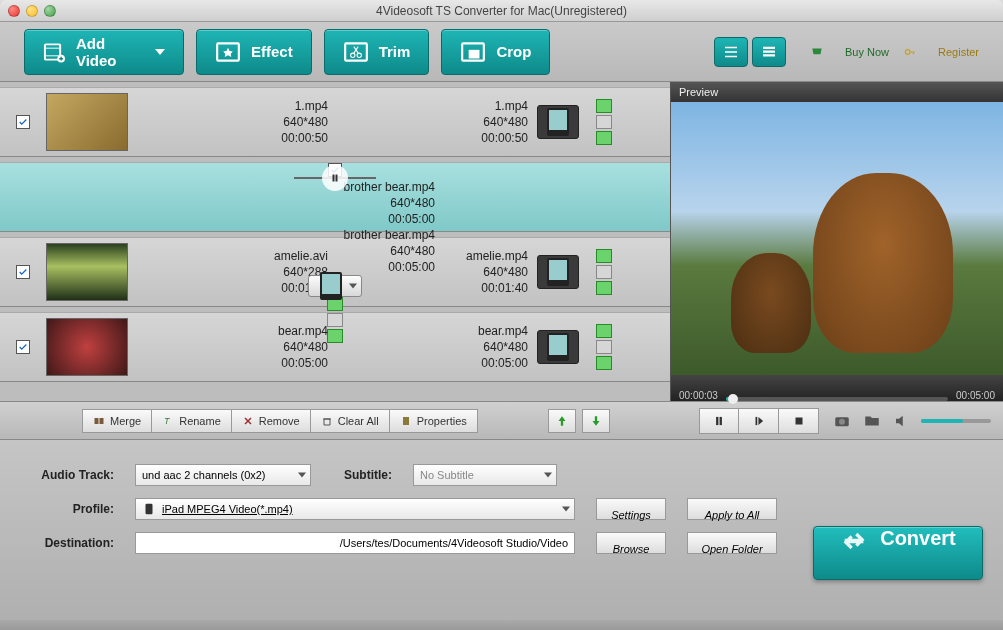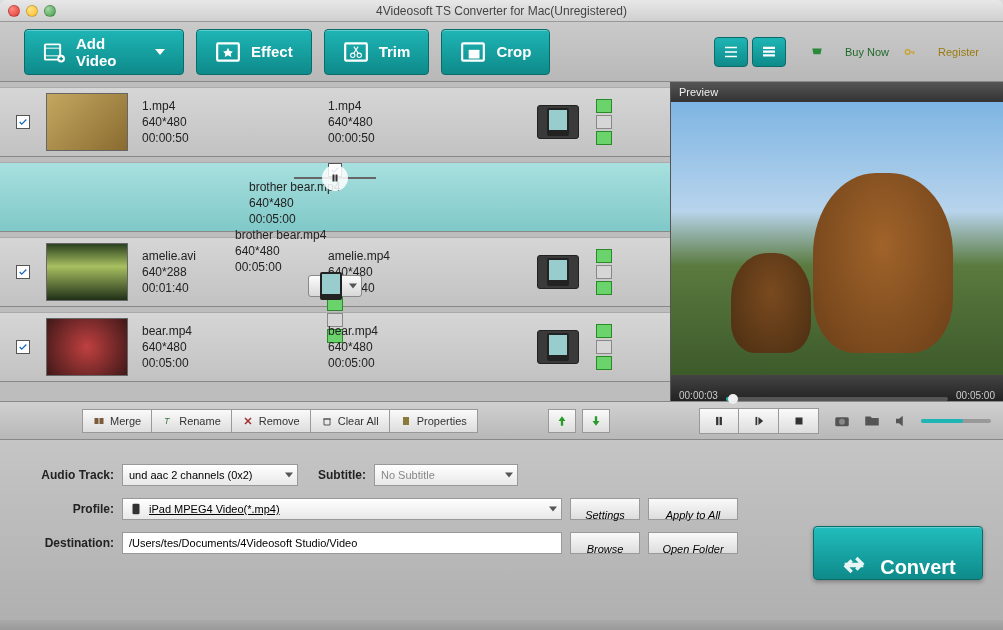--- a/index.html
+++ b/index.html
@@ -18,21 +18,21 @@
 .add-video { width: 160px; }
 .caret-down { width: 0; height: 0; border-left: 5px solid transparent; border-right: 5px solid transparent; border-top: 6px solid #fff; margin-left: 4px; }
 .tb-spacer { flex: 1; }
 .view-btns { display: flex; gap: 4px; }
 .view-btn { width: 34px; height: 30px; background: linear-gradient(to bottom,#1fb5b5,#0e8a8a); border: 1px solid #0a6b6b; border-radius: 4px; display:flex;align-items:center;justify-content:center;cursor:pointer; }
 .view-btn svg { width:18px;height:18px;fill:#fff; }
 .link-btns { display: flex; gap: 14px; margin-left: 12px; }
 .link { display: flex; align-items: center; gap: 21px; font-size: 11px; color: #206a2a; cursor: pointer; }
 .link.reg { color: #9a7b10; }
 .content { display: flex; height: 320px; border-bottom: 1px solid #888; }
-.list { width: 670px; overflow: hidden; background: #bdbdbd; }
+.list { width: 670px; overflow: hidden; background: #bdbdbd; text-align: right; }
 .row { height: 70px; background: linear-gradient(to bottom, #d6d6d6, #c2c2c2); display: flex; align-items: center; margin-top: 5px; border-top: 1px solid #aaa; border-bottom: 1px solid #888; }
 .row.selected { background: linear-gradient(to bottom, #a8e0df, #7fc9c8); flex-direction: column; }
 .chk-cell { width: 46px; display:flex; justify-content:center; }
 .chk { width: 14px; height: 14px; border: 1px solid #555; background: #fff; display:flex; align-items:center; justify-content:center; }
 .chk svg { width:10px;height:10px; stroke:#1565c0; stroke-width:3; fill:none; }
 .thumb { width: 82px; height: 58px; background: #333; border: 1px solid #666; position:relative; }
 .thumb-play { position:absolute; top:50%; left:50%; transform:translate(-50%,-50%); width:26px; height:26px; border-radius:50%; background:rgba(255,255,255,0.85); display:flex; align-items:center; justify-content:center; }
 .info { width: 200px; padding-left: 14px; font-size: 12px; color: #222; line-height: 16px; }
 .info-out { width: 200px; font-size: 12px; color: #222; line-height: 16px; }
 .device { width: 60px; display:flex; justify-content:center; }
@@ -61,27 +61,27 @@
 .mv-btn { width:28px; height:24px; background:linear-gradient(to bottom,#fafafa,#ddd); border:1px solid #999; display:flex;align-items:center;justify-content:center; cursor:pointer; }
 .mid-spacer { flex:1; }
 .play-ctrls { display:flex; gap:0; margin-left:12px; }
 .pc-btn { width:40px; height:26px; background:linear-gradient(to bottom,#fafafa,#ddd); border:1px solid #999; display:flex;align-items:center;justify-content:center; cursor:pointer; }
 .pc-btn + .pc-btn { border-left:none; }
 .extra-ctrls { display:flex; gap:8px; margin-left:12px; align-items:center; }
 .ex-btn { width:22px; height:22px; display:flex;align-items:center;justify-content:center; cursor:pointer; color:#555; }
 .vol { width:70px; height:4px; background:#999; border-radius:2px; position:relative; }
 .vol-fill { position:absolute;left:0;top:0;bottom:0;width:60%;background:#1fb5b5;border-radius:2px; }
 .bottom { height: 180px; padding: 20px 14px; background: linear-gradient(to bottom,#c5c5c5,#b0b0b0); }
-.form-row { display:flex; align-items:center; height:30px; gap:8px; margin-bottom:4px; }
+.form-row { display:flex; align-items:center; height:30px; gap:21px; margin-bottom:4px; }
 .form-lbl { width: 100px; text-align:right; font-size:12px; color:#222; font-weight:bold; }
 .sel { height:22px; background:linear-gradient(to bottom,#fff,#e8e8e8); border:1px solid #999; font-size:11px; padding:0 6px; display:flex;align-items:center; position:relative; }
 .sel-caret { position:absolute; right:4px; top:50%; transform:translateY(-50%); width:0;height:0;border-left:4px solid transparent;border-right:4px solid transparent;border-top:5px solid #555; }
-.txt { height:22px; background:#fff; border:1px solid #999; font-size:11px; padding:0 6px; display:flex;align-items:center; }
+.txt { height:22px; background:#fff; border:1px solid #999; font-size:11px; padding:0 6px; display:flex;align-items:center;justify-content:flex-end; }
 .sm-btn { height:14px; padding:10px 10px; background:linear-gradient(to bottom,#fafafa,#ddd); border:1px solid #999; font-size:11px; cursor:pointer;font-style:italic; }
-.convert-btn { position:absolute; right:20px; bottom:50px; width:170px; height:54px; background:linear-gradient(to bottom,#22bdbd,#0e8a8a); border:1px solid #0a6b6b; border-radius:4px; display:flex;align-items:flex-end;justify-content:center;gap:12px;color:#fff;font-size:20px;font-weight:bold;cursor:pointer; box-shadow:inset 0 1px 0 rgba(255,255,255,0.3),0 2px 4px rgba(0,0,0,0.3); }
+.convert-btn { position:absolute; right:20px; bottom:50px; width:170px; height:54px; background:linear-gradient(to bottom,#22bdbd,#0e8a8a); border:1px solid #0a6b6b; border-radius:4px; display:flex;align-items:flex-start;justify-content:center;gap:12px;color:#fff;font-size:20px;font-weight:bold;cursor:pointer; box-shadow:inset 0 1px 0 rgba(255,255,255,0.3),0 2px 4px rgba(0,0,0,0.3); }
 .convert-btn svg { width:28px;height:28px;fill:#fff; }
 .footer-strip { height:10px; background:linear-gradient(to bottom,#aaa,#999); }
 .gray { color:#888; }
 .thumb-fox { background: linear-gradient(135deg,#c4a860,#8a6b30); }
 .thumb-bear { background: linear-gradient(to bottom,#4a80b0,#2d5580); }
 .thumb-amelie { background: linear-gradient(to bottom,#2a4020,#a8c060 40%,#203018); }
 .thumb-bear2 { background: radial-gradient(circle,#c04040,#401818); }
 </style>
 </head>
 <body>

